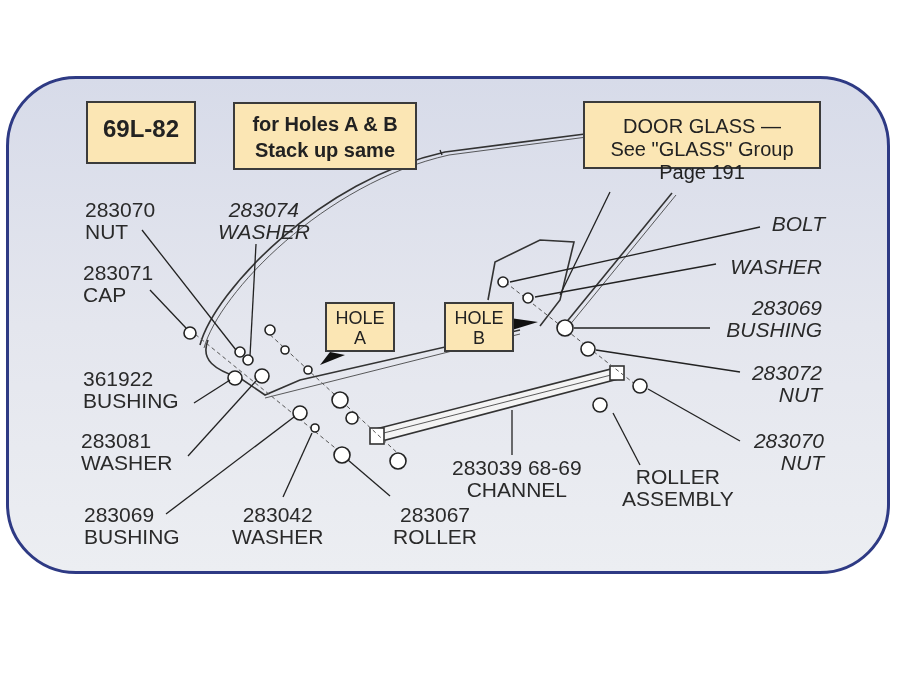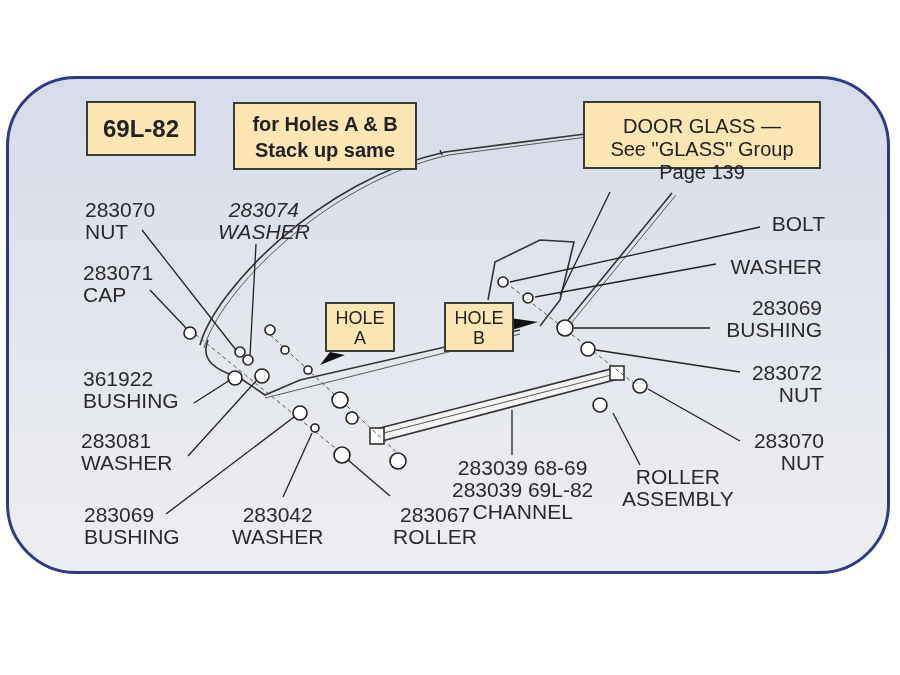--- a/index.html
+++ b/index.html
@@ -2,21 +2,21 @@
 <html><head>
 <meta charset="utf-8">
 <style>
   html, body { margin: 0; padding: 0; background: #ffffff; }
   body { width: 900px; height: 675px; position: relative; overflow: hidden; font-family: "Liberation Sans", sans-serif; }
   #panel { position: absolute; left: 6px; top: 76px; width: 884px; height: 498px; border: 3px solid #2e3a84; border-radius: 70px 70px 70px 70px; background: linear-gradient(180deg, #d7dbe9 0%, #e4e6ee 50%, #eceef2 100%); box-sizing: border-box; }
   svg#art { position: absolute; left: 0; top: 0; }
   .box { position: absolute; background: #fbe6b4; border: 2px solid #3b3b3b; box-sizing: border-box; text-align: center; color: #222; }
   .box.bold { font-weight: bold; font-family: "Liberation Sans", sans-serif; }
   .lbl { position: absolute; color: #2a2a2a; font-size: 21px; line-height: 22px; white-space: nowrap; }
-  .lbl.r { text-align: right; }
+  .lbl.r { text-align: right; font-style: italic; }
   .lbl.c { text-align: center; }
   .lbl span { display: block; }
 </style>
 </head>
 <body>
 
 <div id="panel"></div>
 
 <svg id="art" width="900" height="675">
   <g fill="none" stroke="#333" stroke-width="1.6">
@@ -82,31 +82,31 @@
     <line x1="740" y1="372" x2="596" y2="350"></line>
     <line x1="740" y1="441" x2="648" y2="389"></line>
     <line x1="610" y1="192" x2="560" y2="295"></line>
     <line x1="442" y1="155" x2="440" y2="150"></line>
   </g>
 
   <path d="M330 352 L320 365 L345 355 Z" fill="#111"></path>
   <path d="M510 318 L538 322 L512 330 Z" fill="#111"></path>
 </svg>
 
-<div class="box bold" style="left:86px;top:101px;width:110px;height:55px;font-size:24px;line-height:51px;">
+<div class="box bold" style="left:86px;top:101px;width:110px;height:63px;font-size:24px;line-height:51px;">
   <span>69L-82</span>
 </div>
 <div class="box bold" style="left:233px;top:102px;width:184px;height:68px;font-size:20px;line-height:26px;padding-top:7px;">
   <span style="display:block">for Holes A &amp; B</span>
   <span style="display:block">Stack up same</span>
 </div>
 <div class="box" style="left:583px;top:101px;width:238px;height:68px;font-size:20px;line-height:23px;padding-top:12px;">
   <span style="display:block">DOOR GLASS —</span>
   <span style="display:block">See "GLASS" Group</span>
-  <span style="display:block">Page 139</span>
+  <span style="display:block">Page 191</span>
 </div>
 <div class="box" style="left:325px;top:302px;width:70px;height:50px;font-size:18px;line-height:20px;padding-top:4px;">
   <span style="display:block">HOLE</span>
   <span style="display:block">A</span>
 </div>
 <div class="box" style="left:444px;top:302px;width:70px;height:50px;font-size:18px;line-height:20px;padding-top:4px;">
   <span style="display:block">HOLE</span>
   <span style="display:block">B</span>
 </div>
 
@@ -137,21 +137,20 @@
 <div class="lbl c" style="left:232px;top:504px;">
   <span>283042</span>
   <span>WASHER</span>
 </div>
 <div class="lbl c" style="left:360px;top:504px;margin-left:33px;">
   <span>283067</span>
   <span>ROLLER</span>
 </div>
 <div class="lbl c" style="left:452px;top:457px;">
   <span>283039 68-69</span>
-  <span>283039 69L-82</span>
   <span>CHANNEL</span>
 </div>
 <div class="lbl c" style="left:622px;top:466px;">
   <span>ROLLER</span>
   <span>ASSEMBLY</span>
 </div>
 <div class="lbl r" style="right:75px;top:213px;">
   <span>BOLT</span>
 </div>
 <div class="lbl r" style="right:78px;top:256px;">

